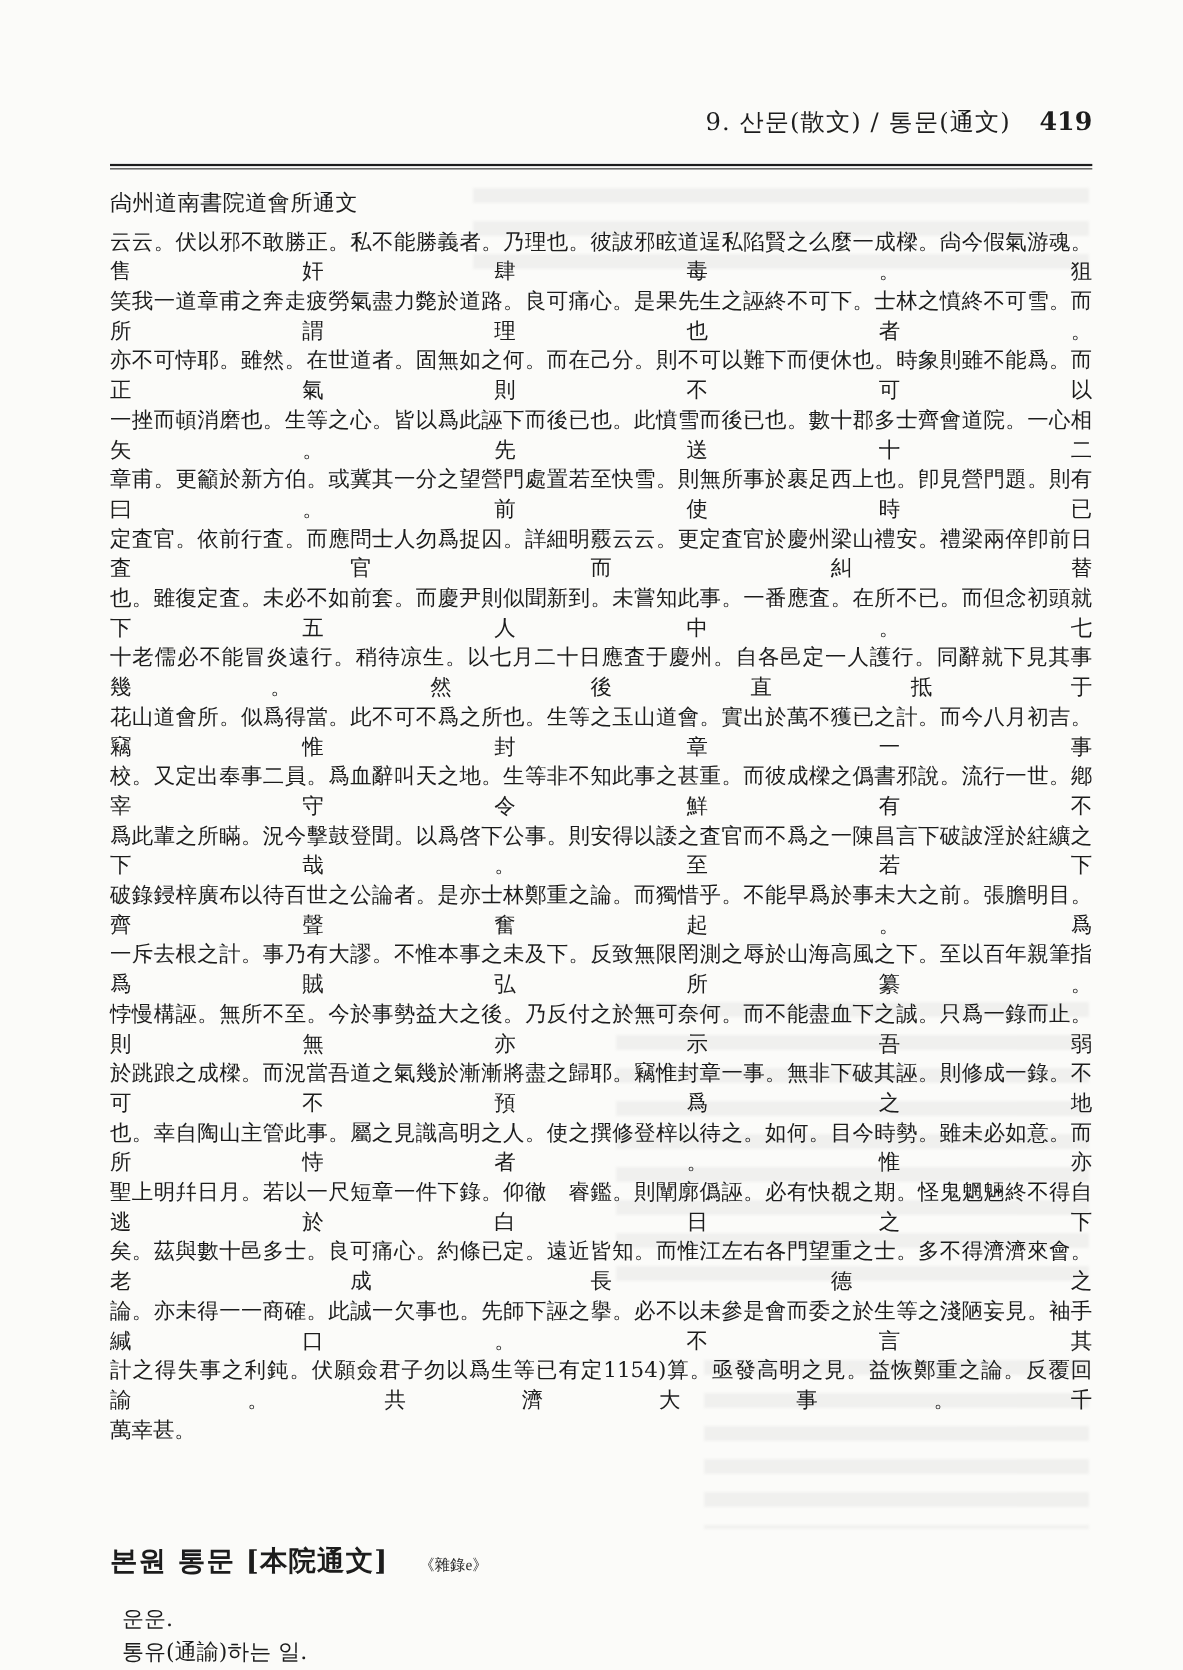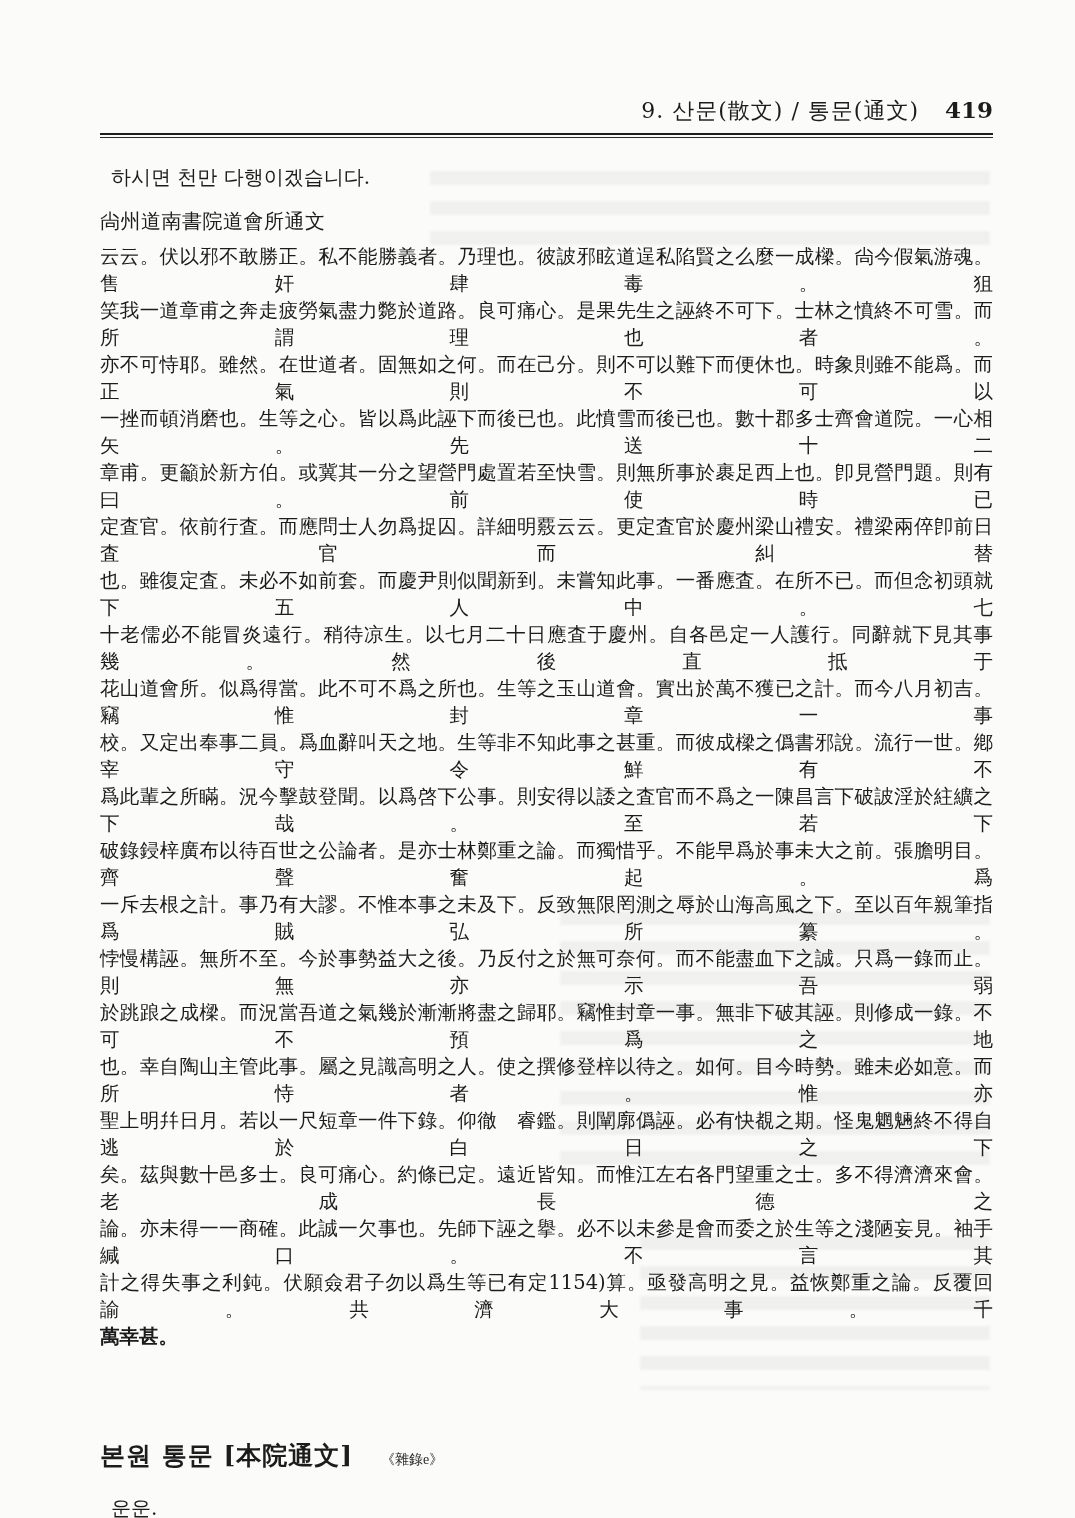--- a/index.html
+++ b/index.html
@@ -15,21 +15,21 @@
     position: absolute;
     left: 100px; top: 96px;
     width: 893px;
   }
   
   .hdr-row {
     display: flex;
     justify-content: flex-end;
     align-items: baseline;
     gap: 26px;
-    padding-bottom: 7px;
+    padding-bottom: 23px;
   }
   .hdr-chapter { font-size: 22px; letter-spacing: 1px; }
   .hdr-page { font-size: 23px; font-weight: bold; }
   .hdr-rule {
     height: 2px;
     border-top: 2px solid #1d1d1d;
     border-bottom: 1px solid #2a2a2a;
   }
   
   .intro-line {
@@ -43,21 +43,21 @@
     letter-spacing: 0.5px;
   }
   .hanmun-block { margin-top: 8px; }
   .hanmun-block .hline {
     font-size: 19.5px;
     line-height: 27px;
     white-space: pre-wrap;
     text-align: justify;
     text-align-last: justify;
   }
-  .hanmun-block .hline.last { text-align-last: left; font-weight: bold; }
+  .hanmun-block .hline.last { text-align-last: left; }
   
   .sec2-head {
     margin-top: 89px;
     display: flex;
     align-items: baseline;
     gap: 28px;
   }
   .sec2-title { font-size: 25px; font-weight: bold; letter-spacing: 1px; }
   .sec2-src { font-size: 14px; color: #2a2a2a; font-family: Liberation Serif, serif; }
   .kor-paragraphs { margin-top: 22px; }
@@ -92,21 +92,20 @@
 <div class="smudge smudge-c"></div>
 
 <div class="page">
 
   <div class="hdr-row">
     <span class="hdr-chapter">9. 산문(散文) / 통문(通文)</span>
     <span class="hdr-page">419</span>
   </div>
   <div class="hdr-rule"></div>
 
-  <div class="intro-line">하시면 천만 다행이겠습니다.</div>
 
   <div class="hanmun-title">尙州道南書院道會所通文</div>
 
   <div class="hanmun-block">
       <div class="hline">云云。伏以邪不敢勝正。私不能勝義者。乃理也。彼詖邪眩道逞私陷賢之么麼一成樑。尙今假氣游魂。售奸肆毒。狙</div>
       <div class="hline">笑我一道章甫之奔走疲勞氣盡力斃於道路。良可痛心。是果先生之誣終不可下。士林之憤終不可雪。而所謂理也者。</div>
       <div class="hline">亦不可恃耶。雖然。在世道者。固無如之何。而在己分。則不可以難下而便休也。時象則雖不能爲。而正氣則不可以</div>
       <div class="hline">一挫而頓消磨也。生等之心。皆以爲此誣下而後已也。此憤雪而後已也。數十郡多士齊會道院。一心相矢。先送十二</div>
       <div class="hline">章甫。更籲於新方伯。或冀其一分之望營門處置若至快雪。則無所事於裹足西上也。卽見營門題。則有曰。前使時已</div>
       <div class="hline">定査官。依前行査。而應問士人勿爲捉囚。詳細明覈云云。更定査官於慶州梁山禮安。禮梁兩倅卽前日査官而糾替</div>

